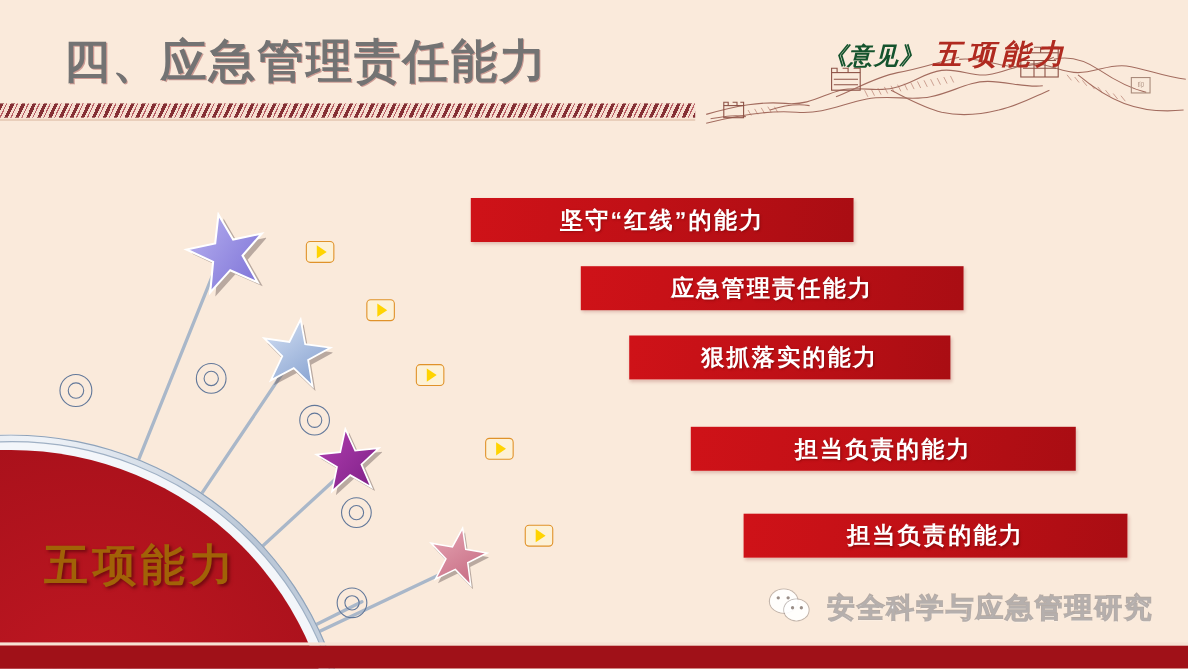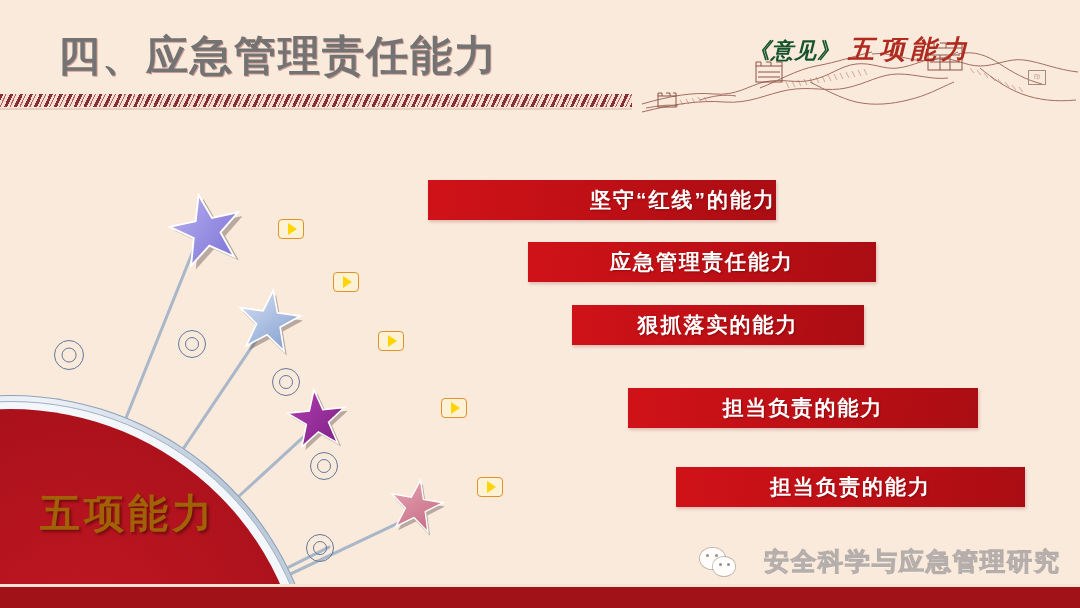--- a/index.html
+++ b/index.html
@@ -110,21 +110,21 @@
     display:flex;align-items:center;justify-content:center;
   }
   .bar span{
     color:#fff;font-size:21px;font-weight:bold;letter-spacing:2px;
     text-shadow:1px 1px 2px rgba(90,0,0,.45);white-space:nowrap;
   }
 
   
   .watermark{
     position:absolute;left:700px;top:536px;height:42px;
-    display:flex;align-items:flex-end;gap:24px;
+    display:flex;align-items:flex-start;gap:12px;
   }
   .wm-text{
     font-size:25px;font-weight:bold;letter-spacing:2px;
     color:rgba(255,255,255,.92);
     -webkit-text-stroke:1px rgba(120,110,105,.55);
     text-shadow:0 1px 1px rgba(255,255,255,.6);
     white-space:nowrap;
   }
   .wechat{position:relative;width:40px;height:30px;}
   .wechat b{
@@ -257,21 +257,21 @@
     </div>
 
   <div class="circle-wrap">
     <div class="circle-ring"></div>
     <div class="circle-ring2"></div>
     <div class="circle-core"></div>
   </div>
   <div class="circle-label">五项能力</div>
 
   <div id="bars">
-      <div class="bar" style="left: 428px; top: 180px; width: 348px; justify-content: flex-end;">
+      <div class="bar" style="left: 428px; top: 180px; width: 348px;">
         <span>坚守“红线”的能力</span>
       </div>
       <div class="bar" style="left: 528px; top: 242px; width: 348px;">
         <span>应急管理责任能力</span>
       </div>
       <div class="bar" style="left: 572px; top: 305px; width: 292px;">
         <span>狠抓落实的能力</span>
       </div>
       <div class="bar" style="left: 628px; top: 388px; width: 350px;">
         <span>担当负责的能力</span>

